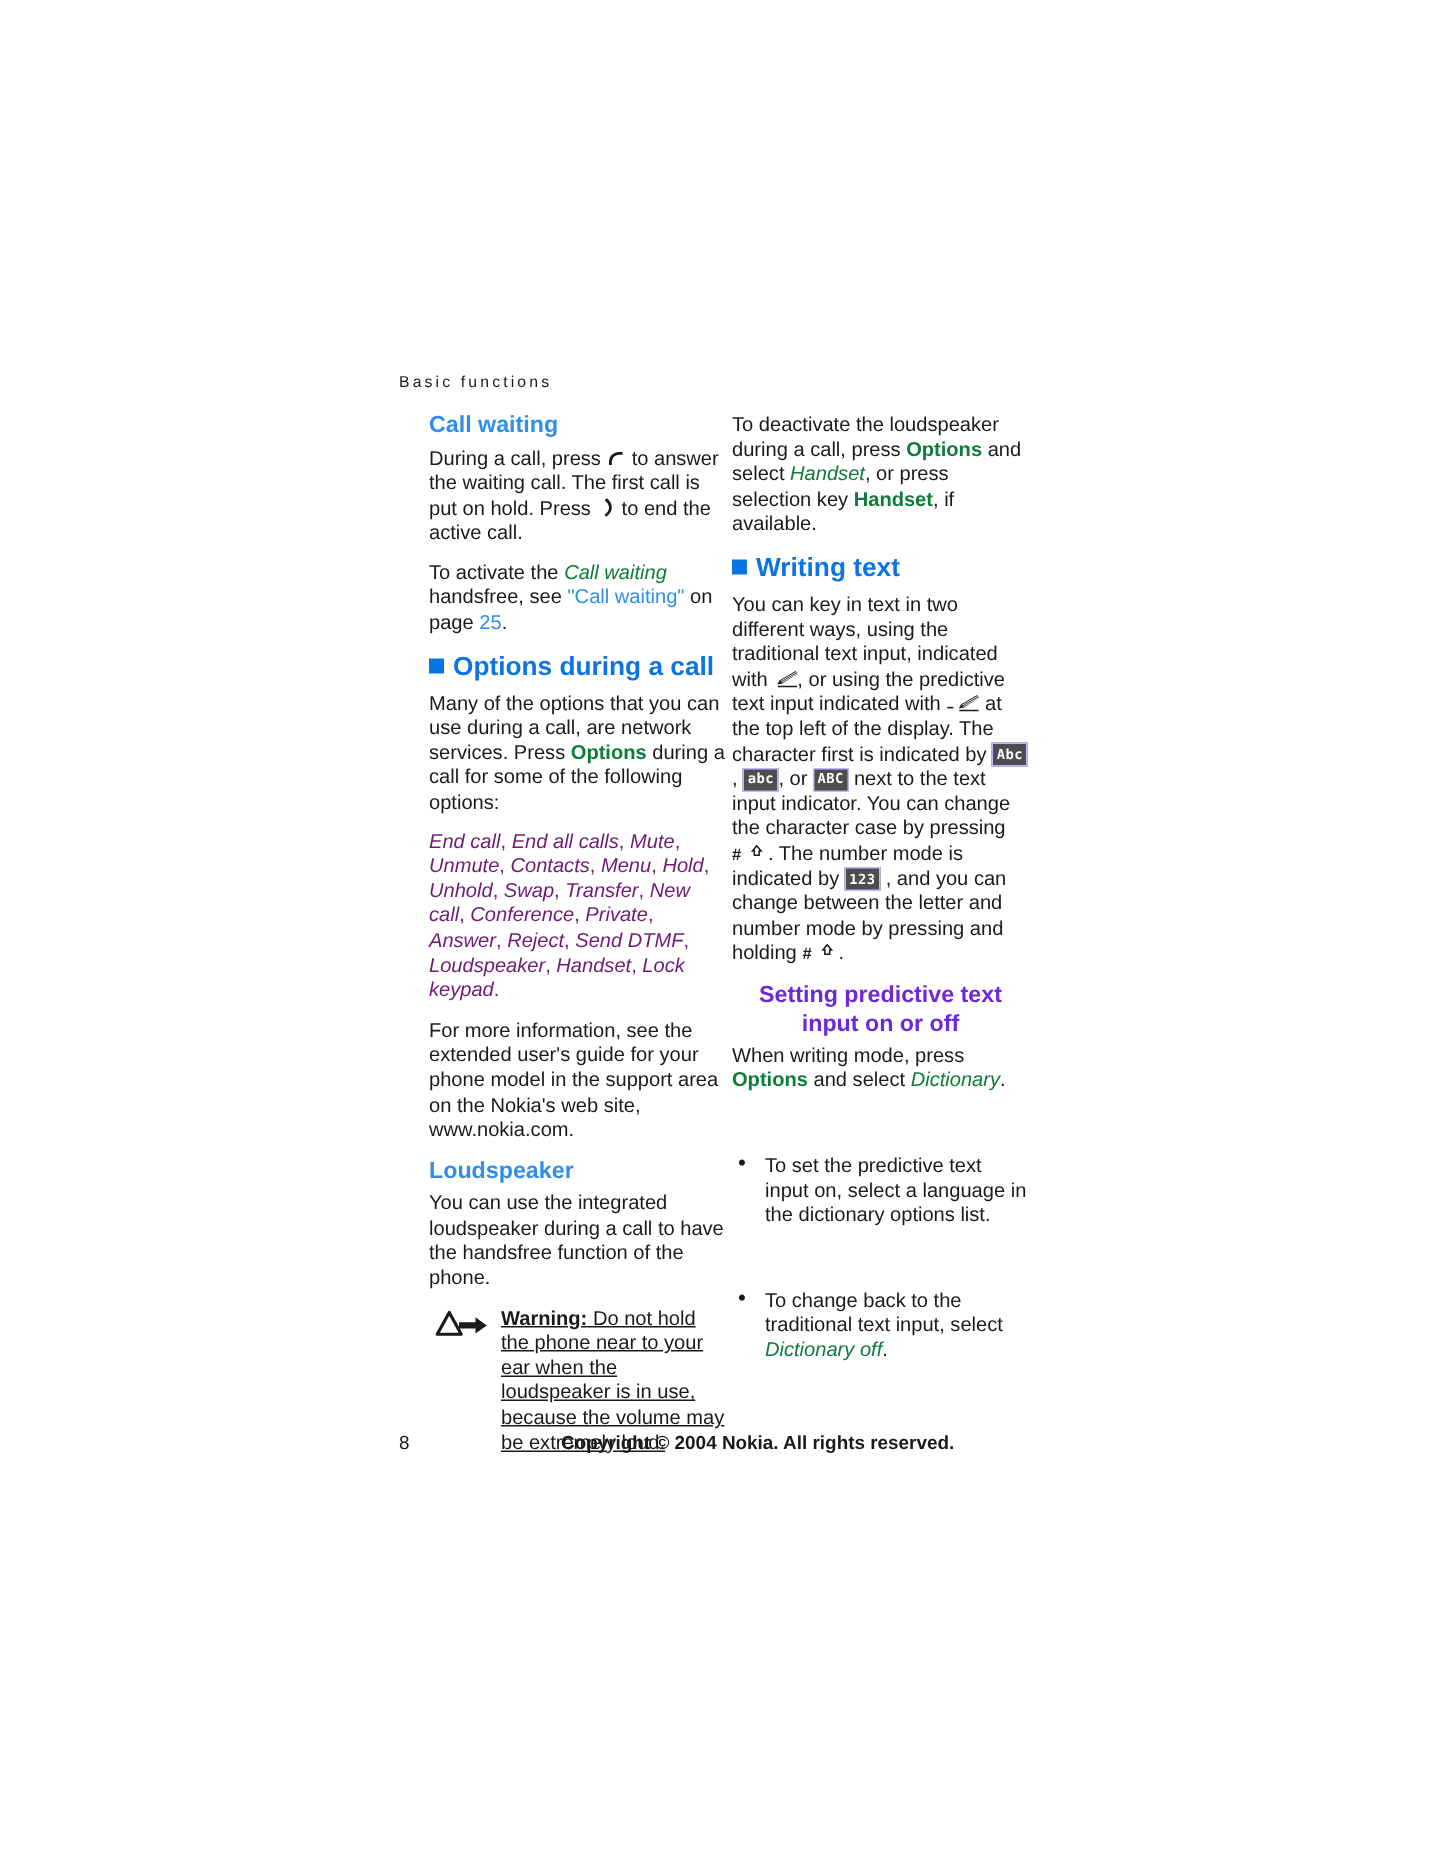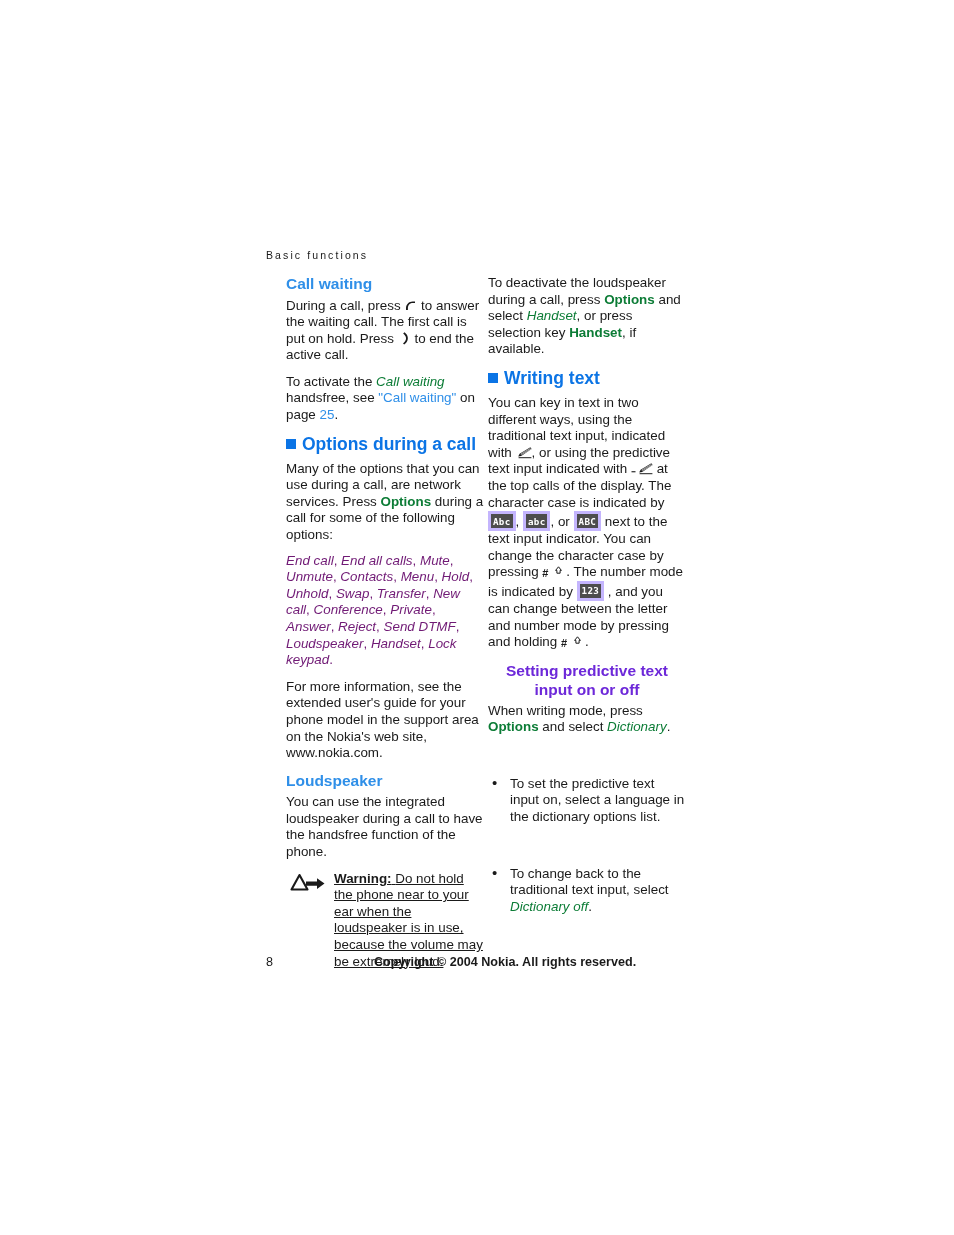--- a/index.html
+++ b/index.html
@@ -158,21 +158,21 @@
     display: inline-block;
     background: #4d4d4d;
     color: #ffffff;
     font-family: "DejaVu Sans Mono", monospace;
     font-size: 9.2px;
     font-weight: bold;
     line-height: 11px;
     padding: 1.5px 2px 1.5px 2px;
     letter-spacing: 0.3px;
     vertical-align: 1px;
-    border: 3px solid #c4b5fd;
+    border: 1px solid #c4b5fd;
   }
 
   
   .keyhash {
     display: inline-block;
     position: relative;
     width: 24px;
     height: 14px;
     vertical-align: -3px;
   }
@@ -306,21 +306,21 @@
               <g fill="#1a1a1a">
                 <rect x="0.5" y="9.2" width="4" height="1.1"></rect>
                 <path d="M20.4 1.3 L21.6 3.1 L11.2 9.9 L8.2 10.4 L9.6 7.7 Z"></path>
                 <path d="M8.6 11.2 L21.4 11.2 L21.4 12.2 L8.6 12.2 Z"></path>
               </g>
               <g stroke="#ffffff" stroke-width="0.6">
                 <line x1="10.6" y1="8.1" x2="20.6" y2="2.2"></line>
                 <line x1="11.1" y1="9.0" x2="21.1" y2="3.1"></line>
               </g>
             </svg></span>
-        <span>at the top calls of the display. The character case is indicated by</span>
+        <span>at the top left of the display. The character first is indicated by</span>
         <span class="badge">Abc</span><span>,</span>
         <span class="badge">abc</span><span>, or</span>
         <span class="badge">ABC</span>
         <span>next to the text input indicator. You can change the character case by pressing</span>
         <span class="keyhash"><span class="h">#</span><span class="arw"><svg width="9" height="9" viewBox="0 0 9 9">
                 <path d="M4.5 0.8 L7.4 4.4 L6.1 4.4 L6.1 7.2 L2.9 7.2 L2.9 4.4 L1.6 4.4 Z" fill="none" stroke="#1a1a1a" stroke-width="1"></path>
               </svg></span></span><span>. The number mode is indicated by</span>
         <span class="badge">123</span>
         <span>, and you can change between the letter and number mode by pressing and holding</span>
         <span class="keyhash"><span class="h">#</span><span class="arw"><svg width="9" height="9" viewBox="0 0 9 9">

